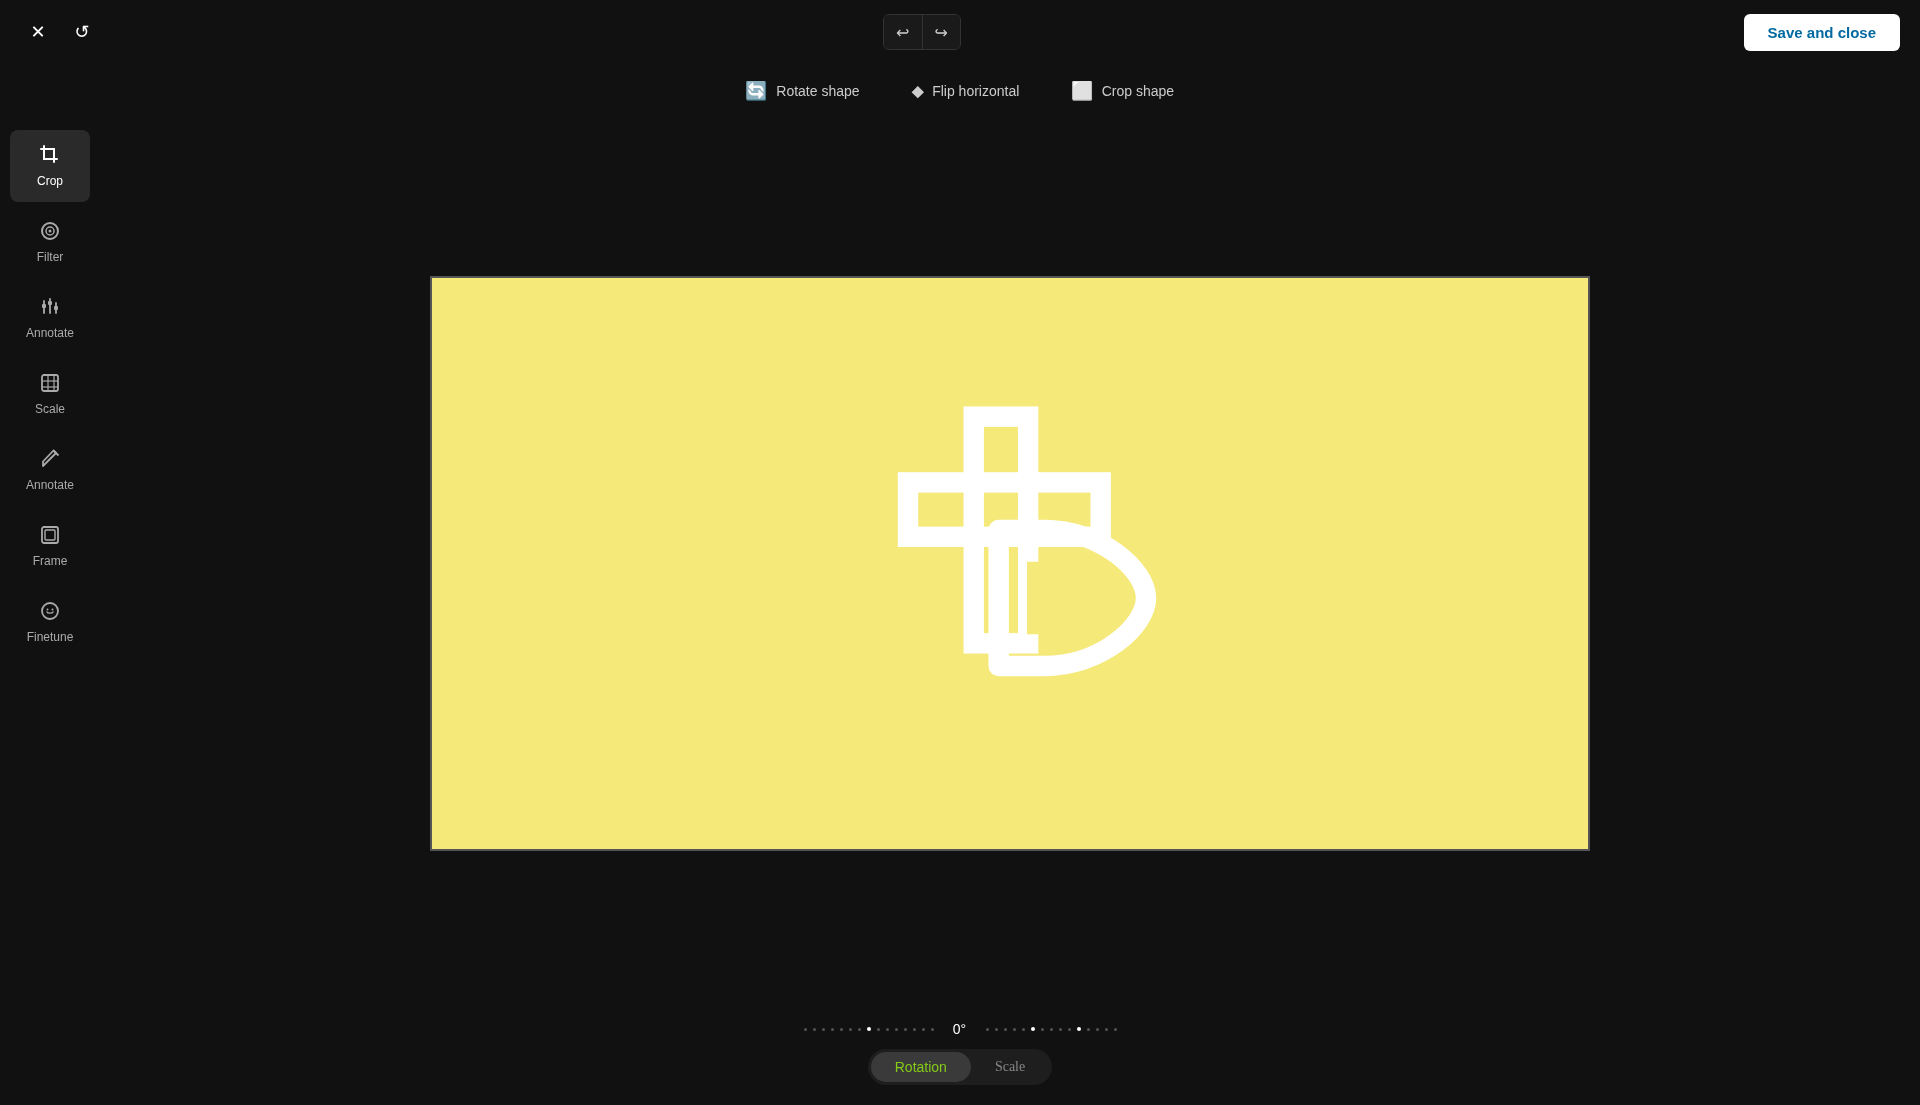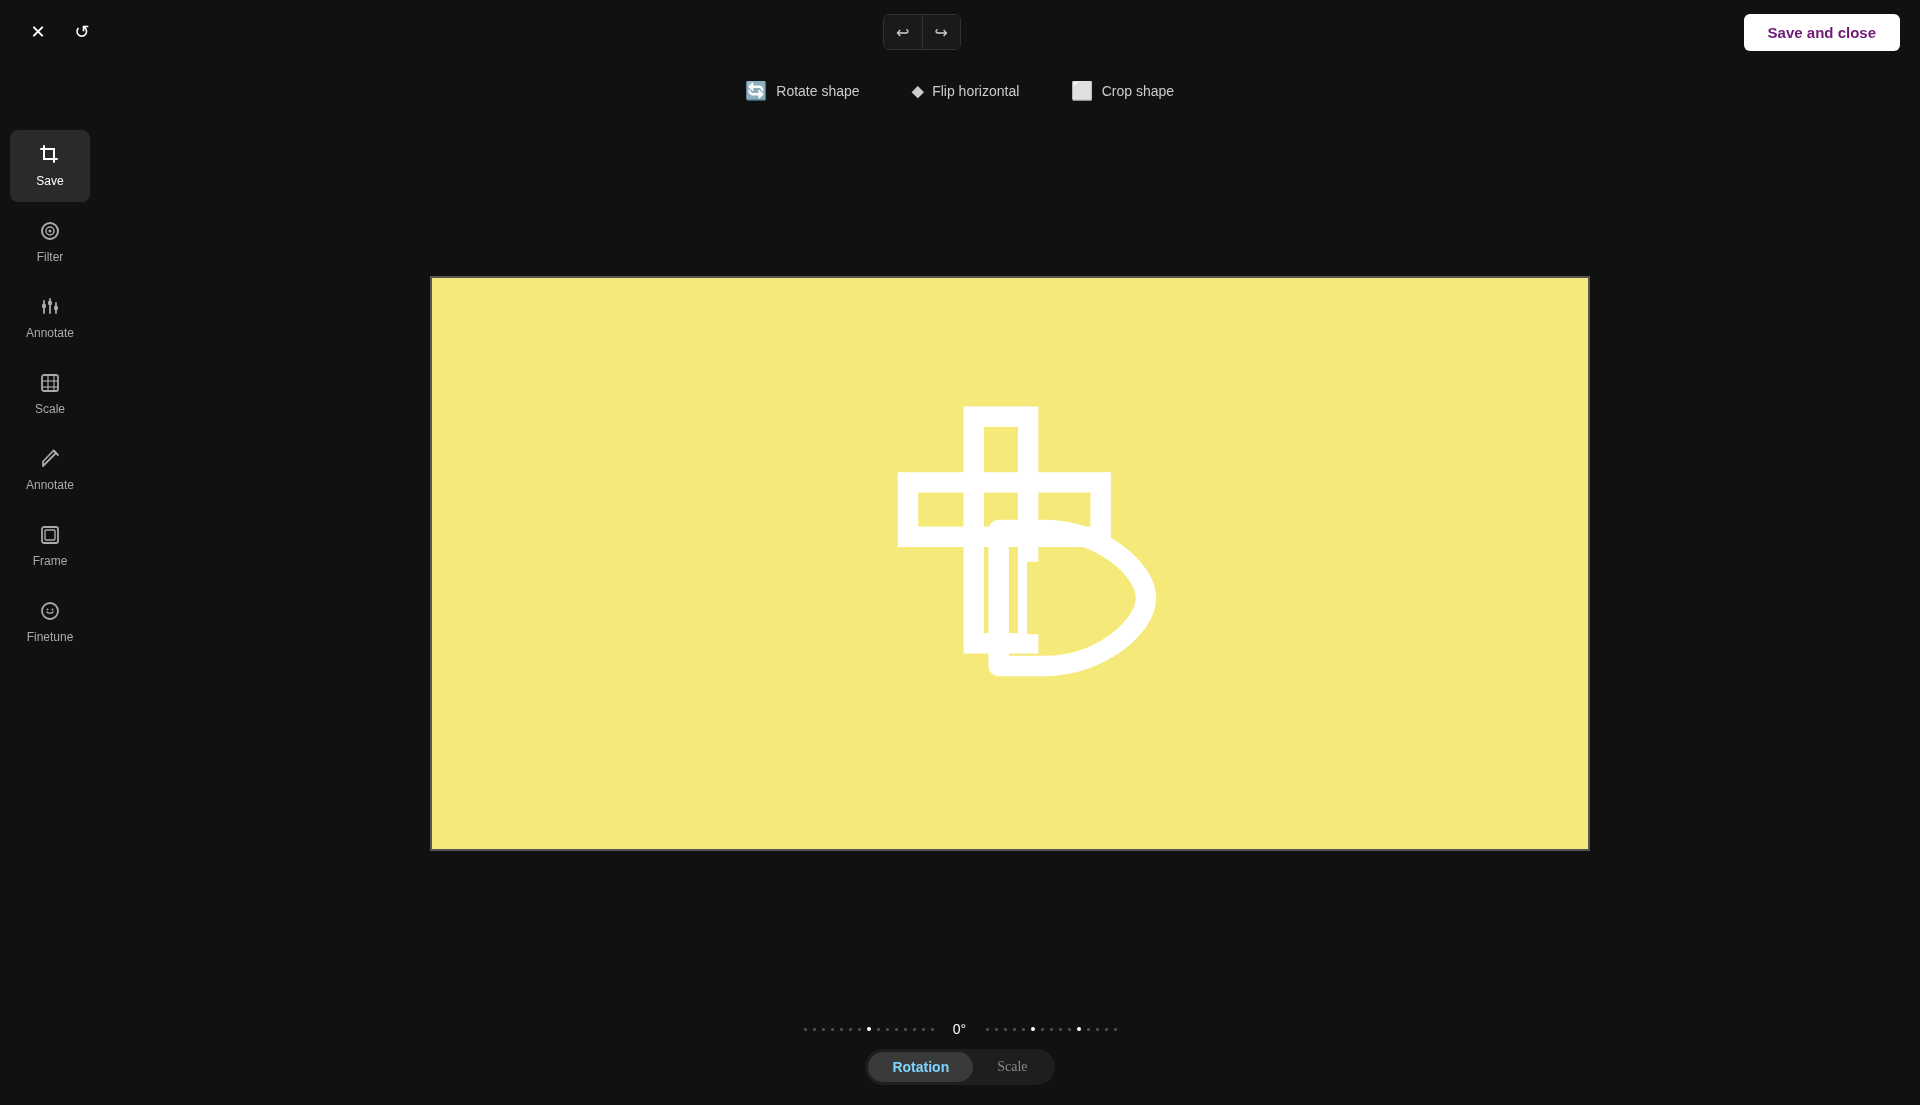--- a/index.html
+++ b/index.html
@@ -66,21 +66,21 @@
       justify-content: center;
       color: #ccc;
       font-size: 16px;
     }
     .undo-redo-btn + .undo-redo-btn {
       border-left: 1px solid #333;
     }
 
     .save-close-btn {
       background: #fff;
-      color: #701a75;
+      color: #0369a1;
       border: none;
       padding: 10px 24px;
       border-radius: 6px;
       font-size: 15px;
       font-weight: 600;
       cursor: pointer;
     }
 
     
     .toolbar {
@@ -226,22 +226,21 @@
     .tab-btn {
       padding: 7px 24px;
       border-radius: 18px;
       border: none;
       cursor: pointer;
       font-size: 14px;
       font-weight: 500;
     }
     .tab-btn.active {
       background: #3a3a3a;
-      color: #7dd3fc;
-      font-weight: bold;
+      color: #84cc16;
     }
     .tab-btn.inactive {
       background: transparent;
       color: #888;
       font-family: Liberation Serif, serif;
     }
   </style>
 </head>
 <body>
 
@@ -287,21 +286,21 @@
 <div class="main">
 
   <div class="sidebar">
     <div class="sidebar-item active">
       <span class="sidebar-icon">
         <svg width="22" height="22" viewBox="0 0 22 22" fill="none" xmlns="http://www.w3.org/2000/svg">
           <path d="M5 2v13h13" stroke="white" stroke-width="2" stroke-linecap="round"></path>
           <path d="M2 5h13v13" stroke="white" stroke-width="2" stroke-linecap="round"></path>
         </svg>
       </span>
-      <span class="sidebar-label">Save</span>
+      <span class="sidebar-label">Crop</span>
     </div>
 
     <div class="sidebar-item">
       <span class="sidebar-icon">
         <svg width="22" height="22" viewBox="0 0 22 22" fill="none" xmlns="http://www.w3.org/2000/svg">
           <circle cx="11" cy="11" r="8" stroke="#aaa" stroke-width="2"></circle>
           <circle cx="11" cy="11" r="4" stroke="#aaa" stroke-width="1.5"></circle>
           <circle cx="11" cy="11" r="1.5" fill="#aaa"></circle>
         </svg>
       </span>

